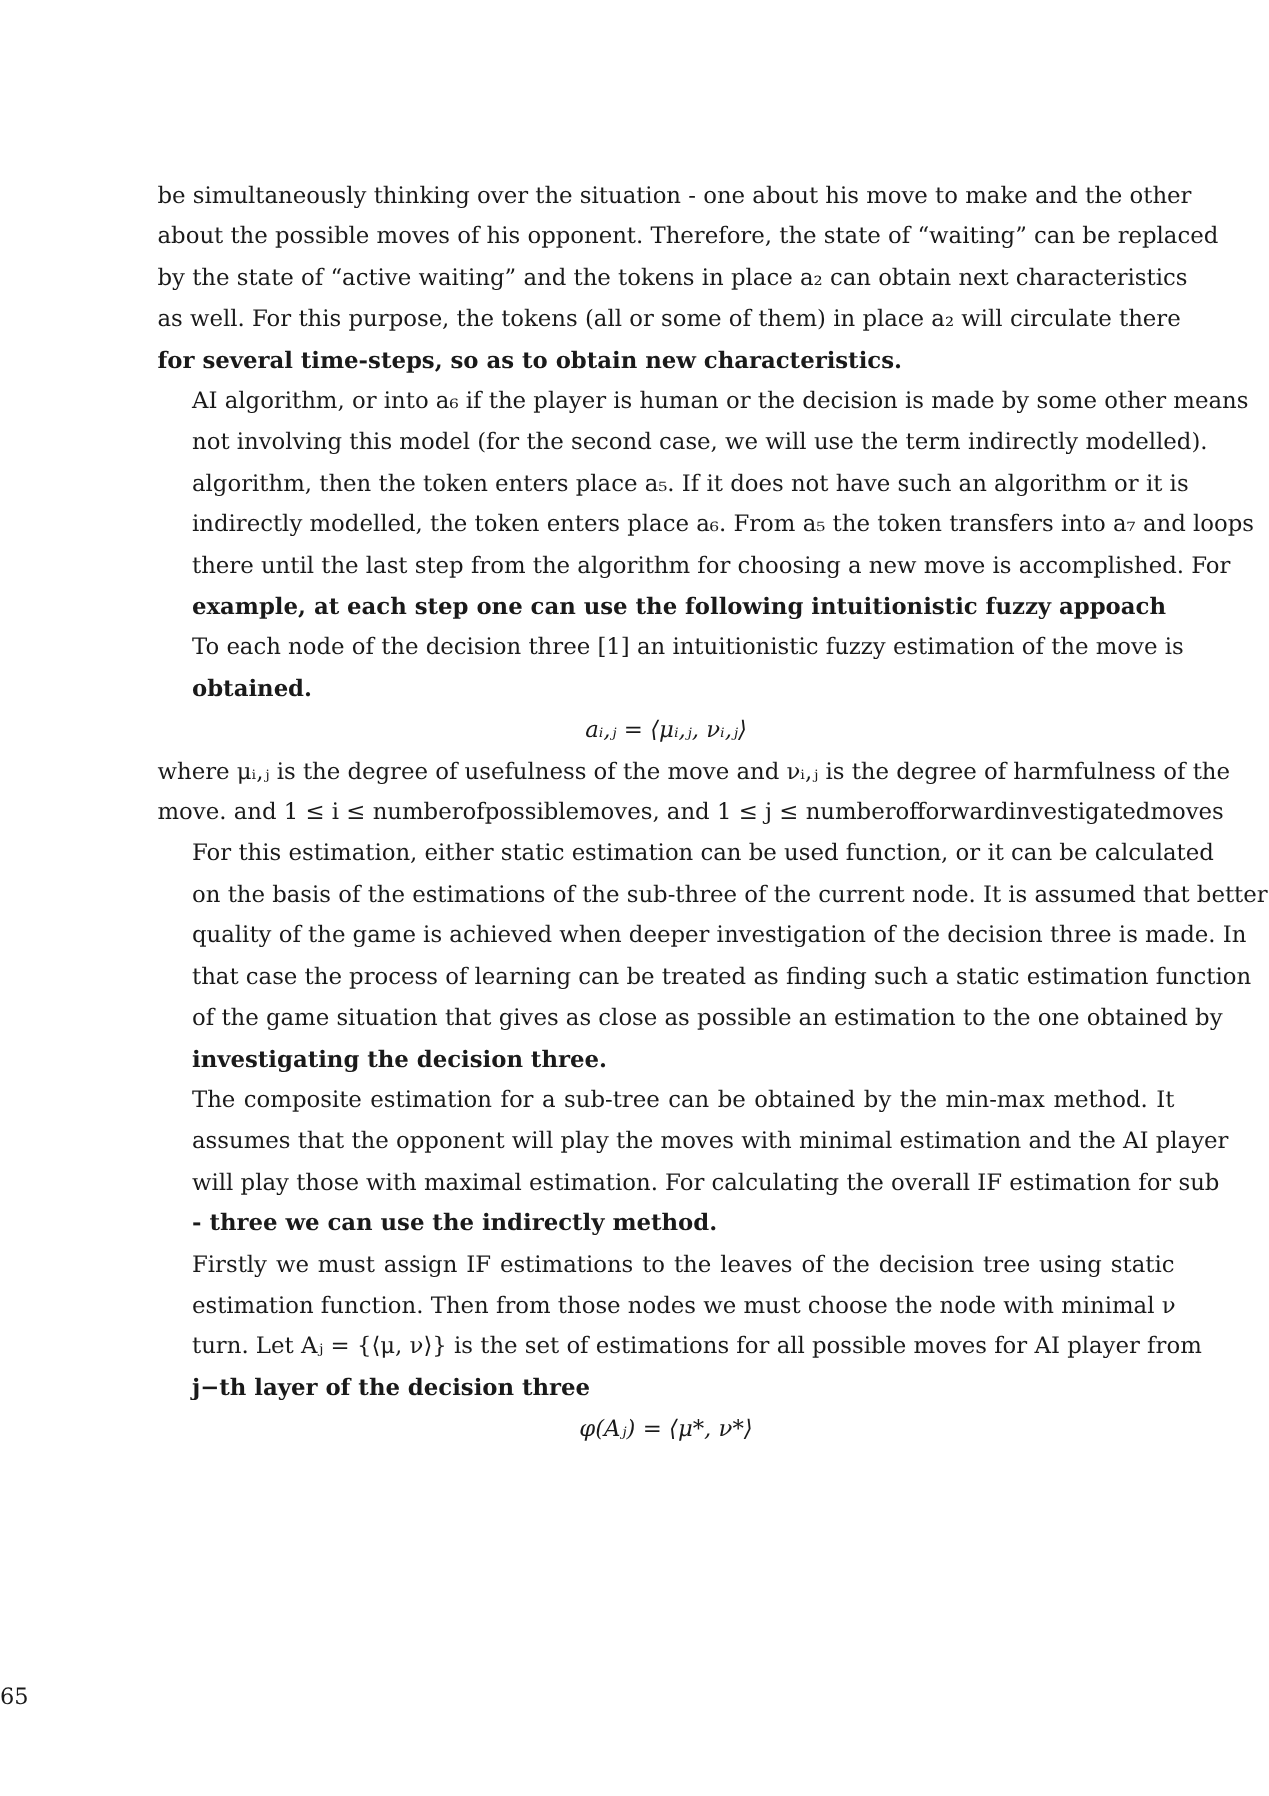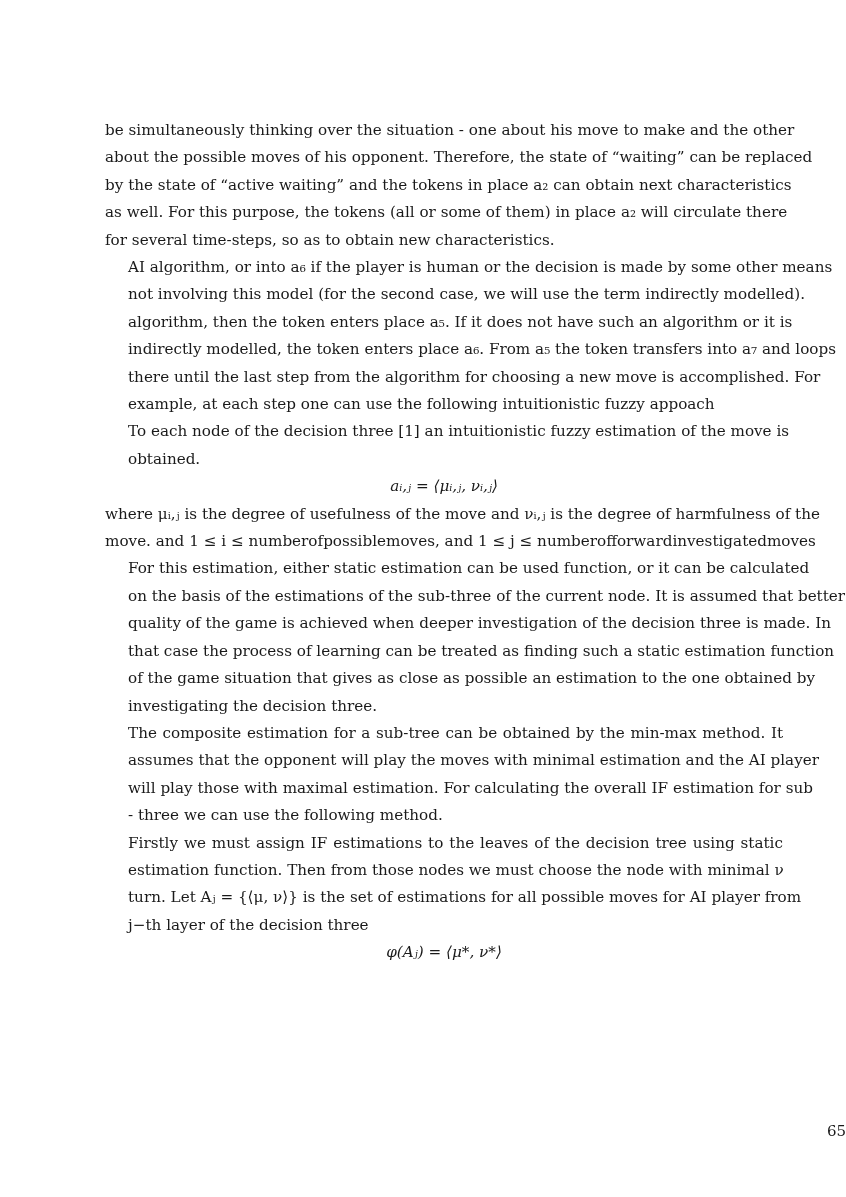--- a/index.html
+++ b/index.html
@@ -7,25 +7,25 @@
   .page {
     position: absolute; left: 105px; top: 101px; width: 678px;
     font-family: "DejaVu Serif", "Liberation Serif", serif;
     font-size: 15.2px; line-height: 27.4px; color: #1a1a1a;
     text-align: justify;
     margin-top: 16px;
   }
   .para { margin: 0; }
   .para.indent { text-indent: 23px; }
   .para .line { display: block; text-align: justify; text-align-last: justify; white-space: nowrap; }
-  .para .line.last { text-align-last: left; }
+  .para .line.last { text-align-last: left; font-weight: bold; }
   .para .line.overflow { text-align-last: left; width: 720px; }
   .eq { display: block; text-align: center; font-style: italic; height: 27.4px; }
   .pagenum {
-    position: absolute; left: 0; width: 846px; top: 1122px; text-align: right;
+    position: absolute; left: 0; width: 846px; top: 1122px; text-align: left;
     font-family: "DejaVu Serif", "Liberation Serif", serif; font-size: 15px; color: #1a1a1a;
   }
 </style>
 </head>
 <body>
 
 <div class="page">
 
   <p class="para">
     <span class="line">be simultaneously thinking over the situation - one about his move to make and the other</span>
@@ -62,21 +62,21 @@
     <span class="line">quality of the game is achieved when deeper investigation of the decision three is made. In</span>
     <span class="line">that case the process of learning can be treated as finding such a static estimation function</span>
     <span class="line">of the game situation that gives as close as possible an estimation to the one obtained by</span>
     <span class="line last">investigating the decision three.</span>
   </p>
 
   <p class="para indent">
     <span class="line">The composite estimation for a sub-tree can be obtained by the min-max method. It</span>
     <span class="line">assumes that the opponent will play the moves with minimal estimation and the AI player</span>
     <span class="line">will play those with maximal estimation. For calculating the overall IF estimation for sub</span>
-    <span class="line last">- three we can use the following method.</span>
+    <span class="line last">- three we can use the indirectly method.</span>
   </p>
 
   <p class="para indent">
     <span class="line">Firstly we must assign IF estimations to the leaves of the decision tree using static</span>
     <span class="line">estimation function. Then from those nodes we must choose the node with minimal ν</span>
     <span class="line">turn. Let Aⱼ = {⟨μ, ν⟩} is the set of estimations for all possible moves for AI player from</span>
     <span class="line last">j−th layer of the decision three</span>
   </p>
 
   <span class="eq">φ(Aⱼ) = ⟨μ*, ν*⟩</span>

